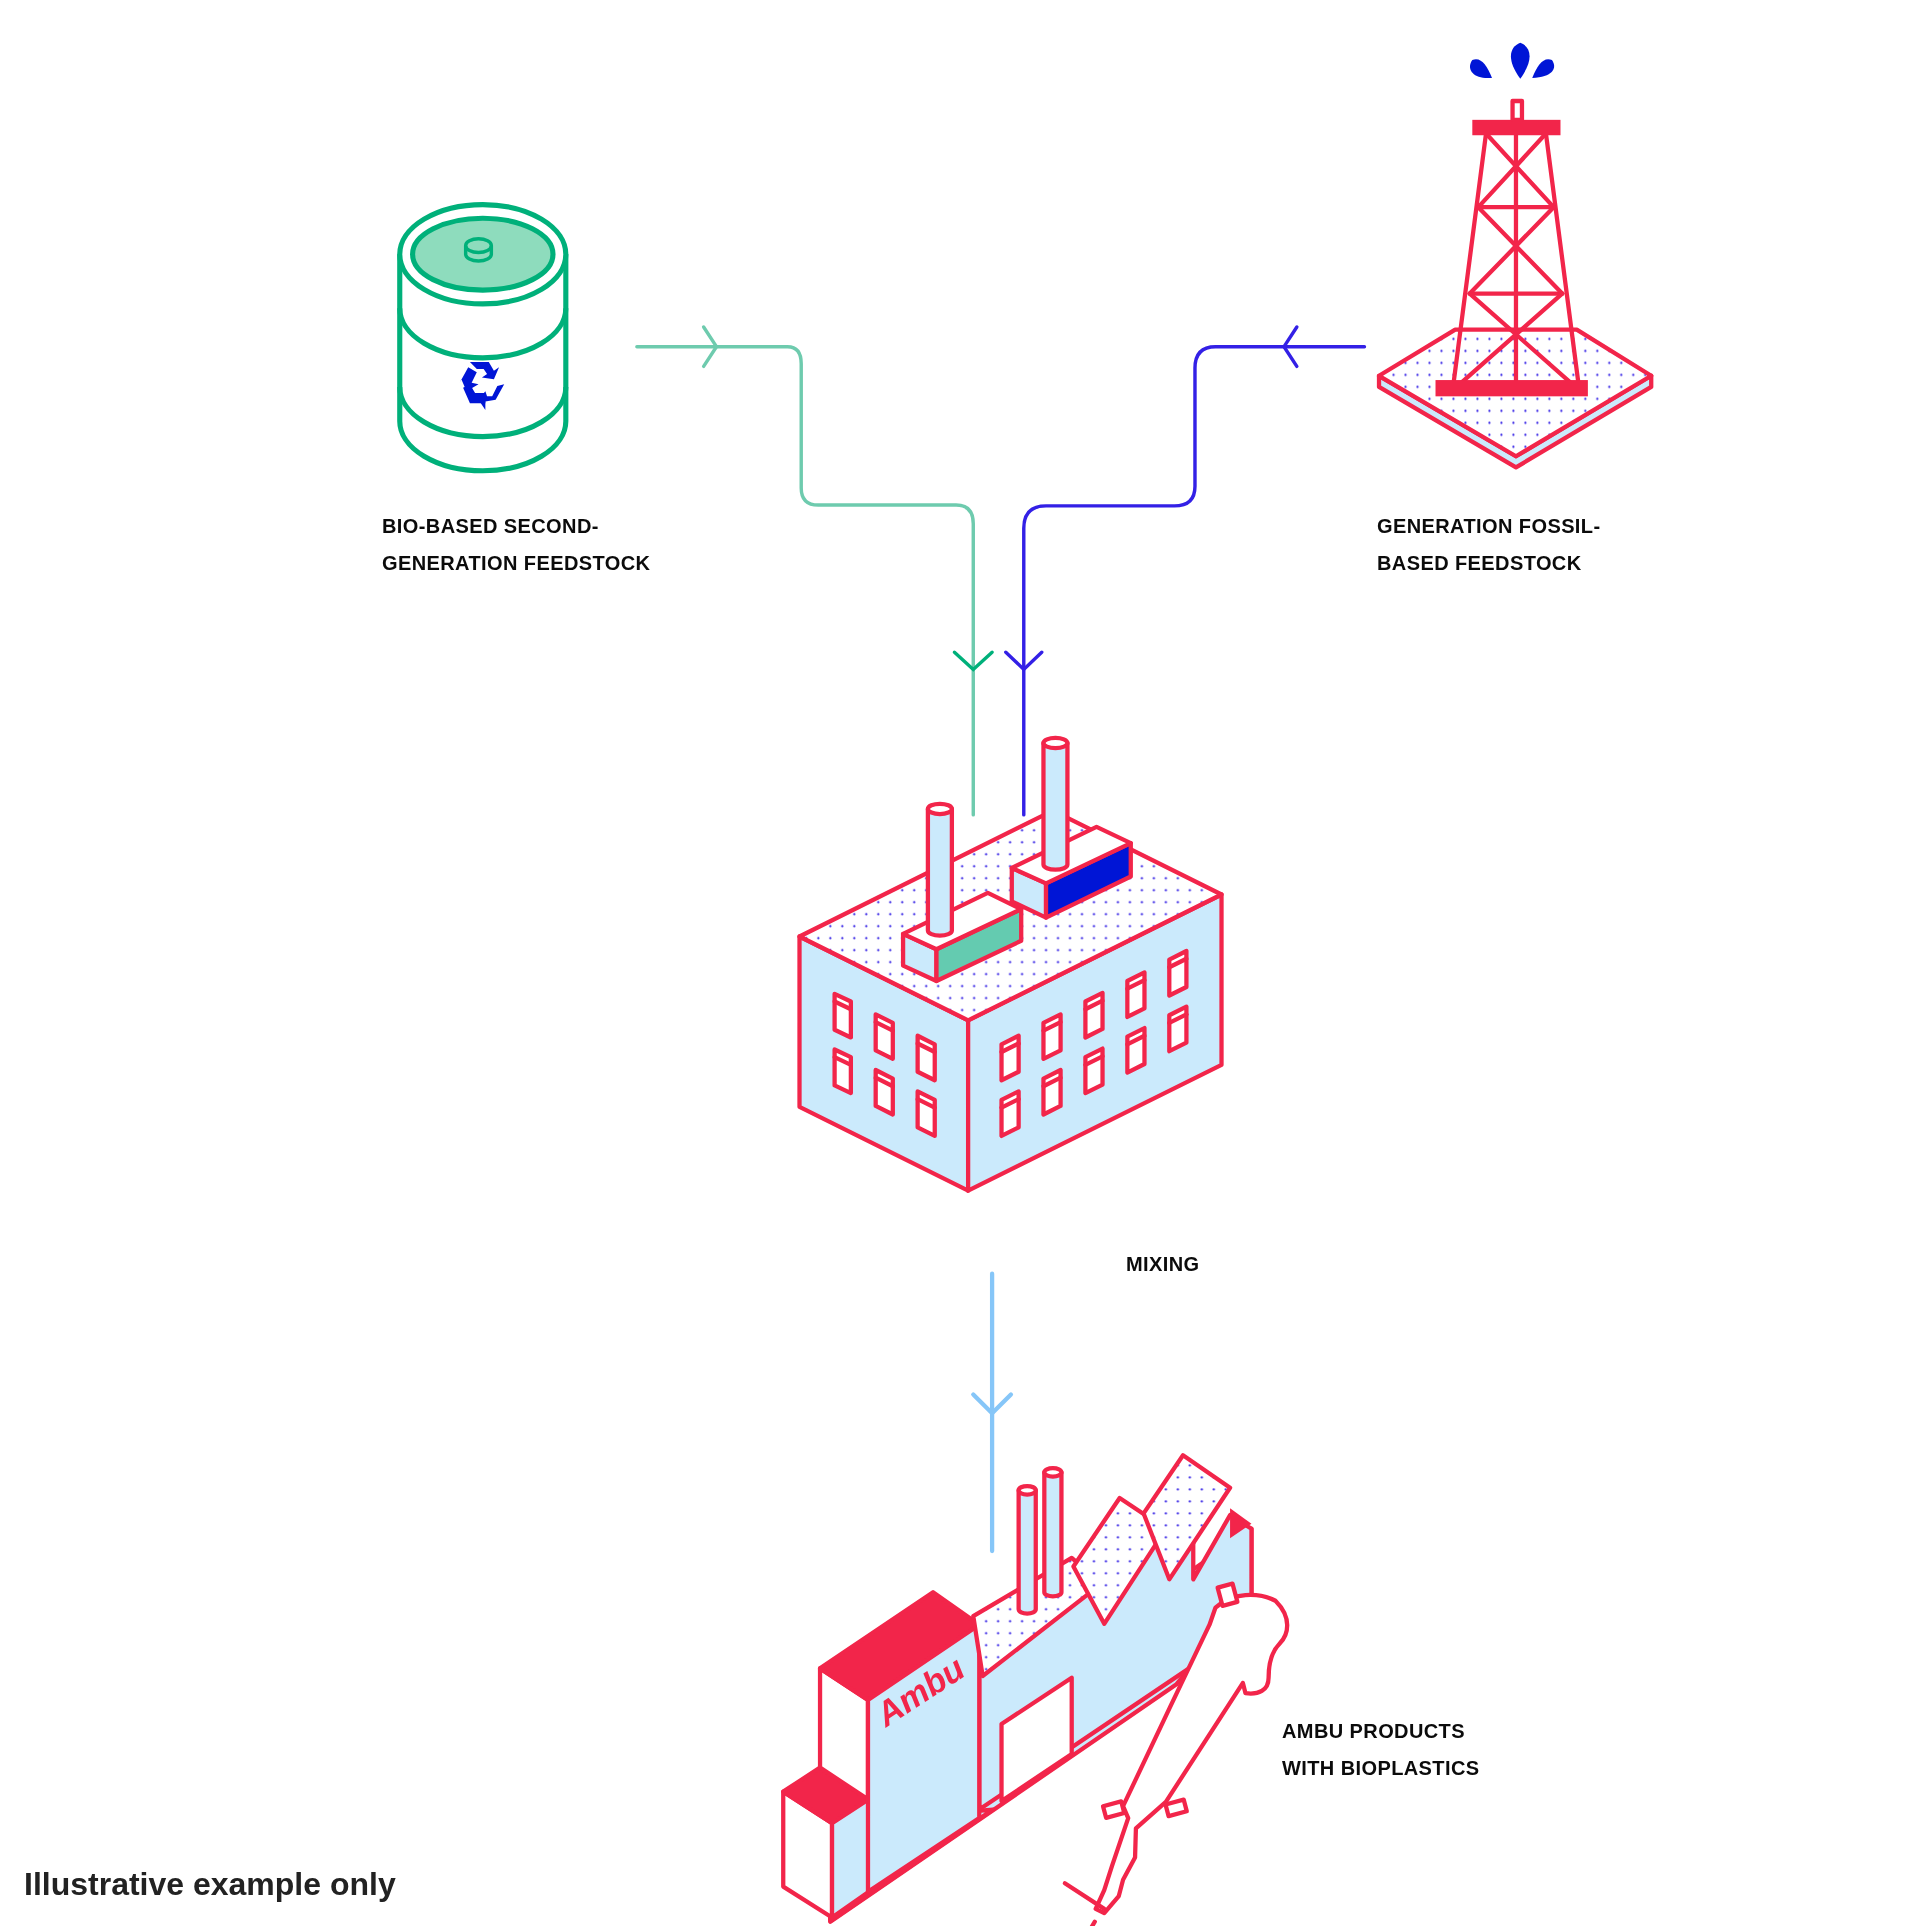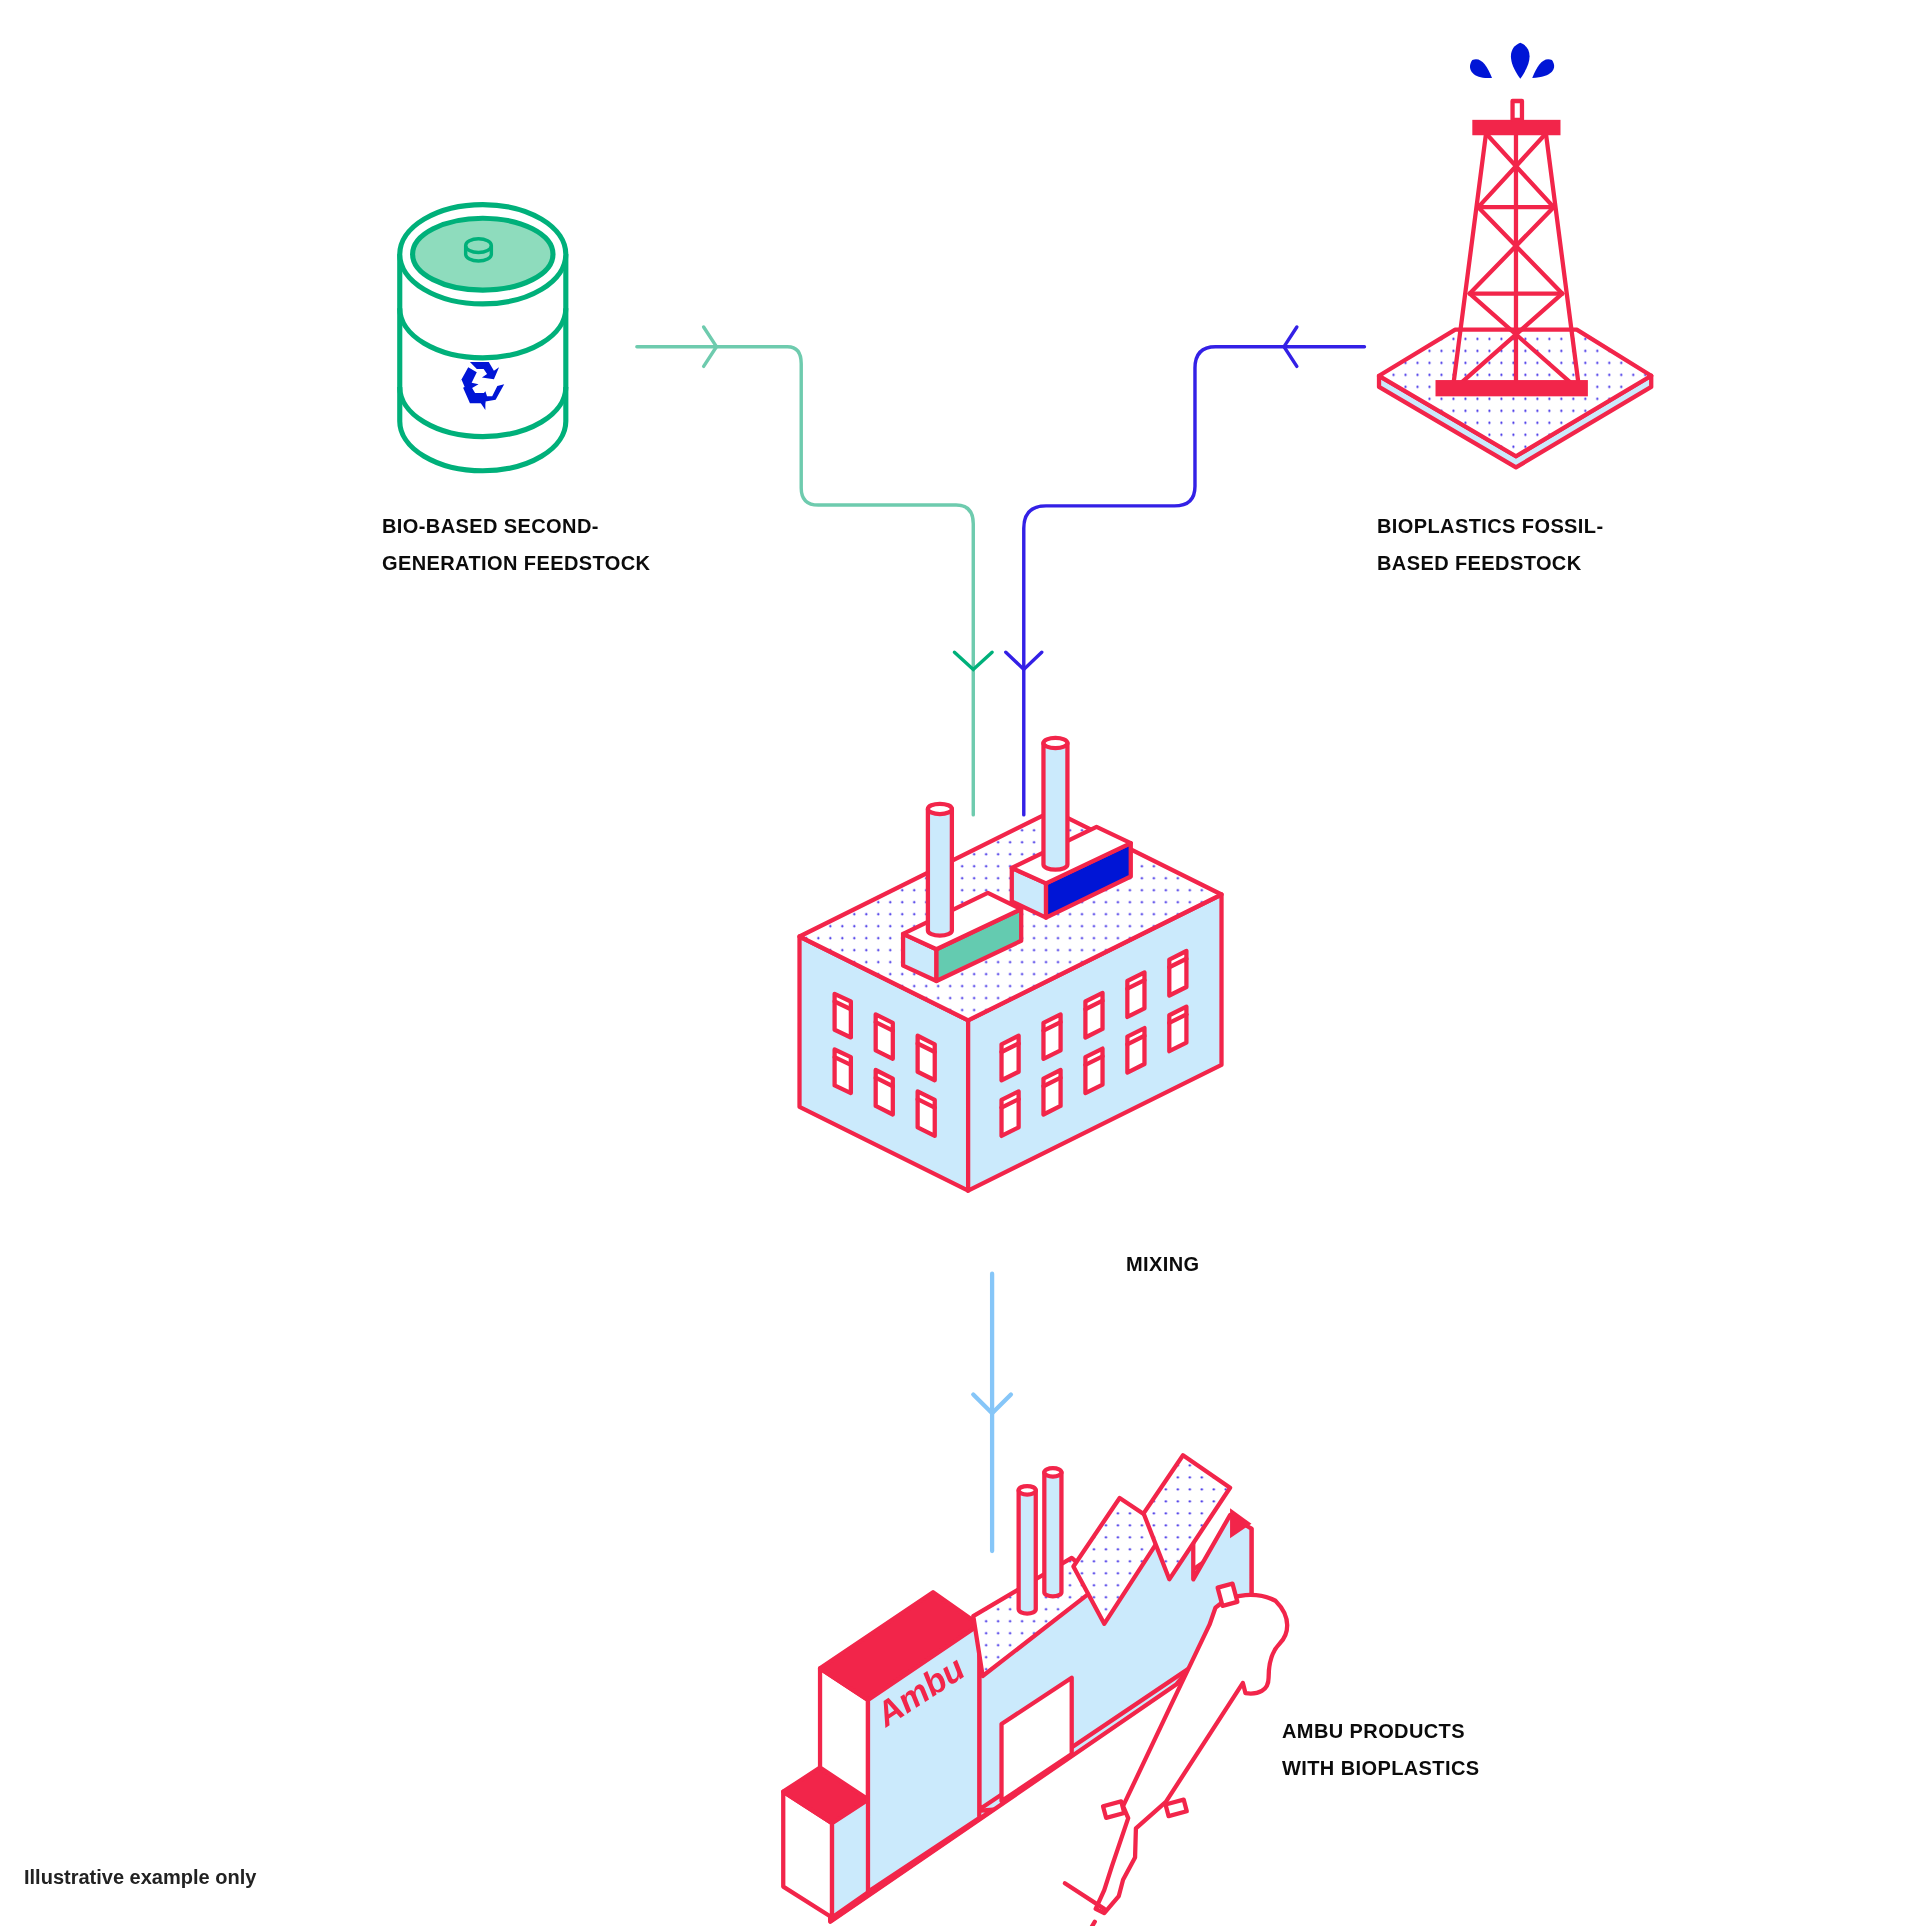--- a/index.html
+++ b/index.html
@@ -1,19 +1,19 @@
 <!DOCTYPE html>
 <html style="font-size:13.7px"><head>
 <meta charset="utf-8">
 <style>
   html, body { margin:0; padding:0; background:#ffffff; }
   body { width:1926px; height:1926px; position:relative; overflow:hidden; font-family:"Liberation Sans", sans-serif; }
   #diagram { position:absolute; left:0; top:0; }
   .label { position:absolute; font-family:"Liberation Sans", sans-serif; font-weight:bold; color:#0b0b0b; font-size:20px; line-height:37px; letter-spacing:0.4px; white-space:pre-line; }
-  .foot { position:absolute; font-family:"Liberation Sans", sans-serif; font-weight:bold; color:#222; font-size:20px; }
+  .foot { position:absolute; font-family:"Liberation Sans", sans-serif; font-weight:bold; color:#222; font-size:32px; }
   .r { stroke:#f2254a; stroke-width:5; stroke-linejoin:round; stroke-linecap:round; }
 </style>
 </head>
 <body>
 
 <svg id="diagram" width="1926" height="1926" viewBox="0 0 2250 2250">
   <defs>
     <pattern id="dots" width="14" height="14" patternUnits="userSpaceOnUse">
       <rect width="14" height="14" fill="#ffffff"></rect>
       <circle cx="4" cy="4" r="1.3" fill="#3320e6"></circle>
@@ -172,19 +172,19 @@
     <rect x="1425" y="1852" width="18" height="22" transform="rotate(-15 1434 1863)"></rect>
     <rect x="1363" y="2105" width="22" height="14" transform="rotate(-15 1374 2112)"></rect>
     <rect x="1290" y="2107" width="22" height="14" transform="rotate(-15 1301 2114)"></rect>
     <line x1="1290" y1="2230" x2="1244" y2="2200" fill="none"></line>
     <line x1="1279" y1="2245" x2="1252" y2="2290" fill="none"></line>
   </g>
 </svg>
 
 <div class="label" style="left:382px; top:508px;">BIO-BASED SECOND-
 GENERATION FEEDSTOCK</div>
-<div class="label" style="left:1377px; top:508px;">BIOPLASTICS FOSSIL-
+<div class="label" style="left:1377px; top:508px;">GENERATION FOSSIL-
 BASED FEEDSTOCK</div>
 <div class="label" style="left:1126px; top:1214px;margin-top:32px;">MIXING</div>
 <div class="label" style="left:1282px; top:1713px;">AMBU PRODUCTS
 WITH BIOPLASTICS</div>
 <div class="foot" style="left:24px; top:1866px;">Illustrative example only</div>
 
 
 </body></html>

